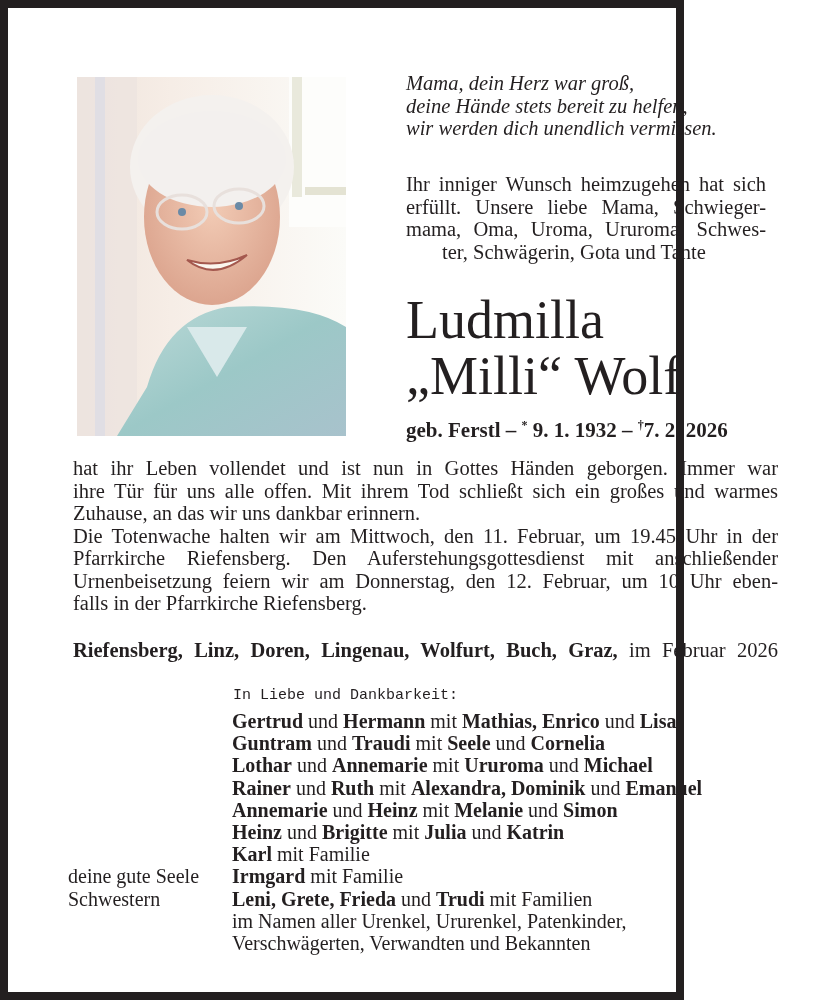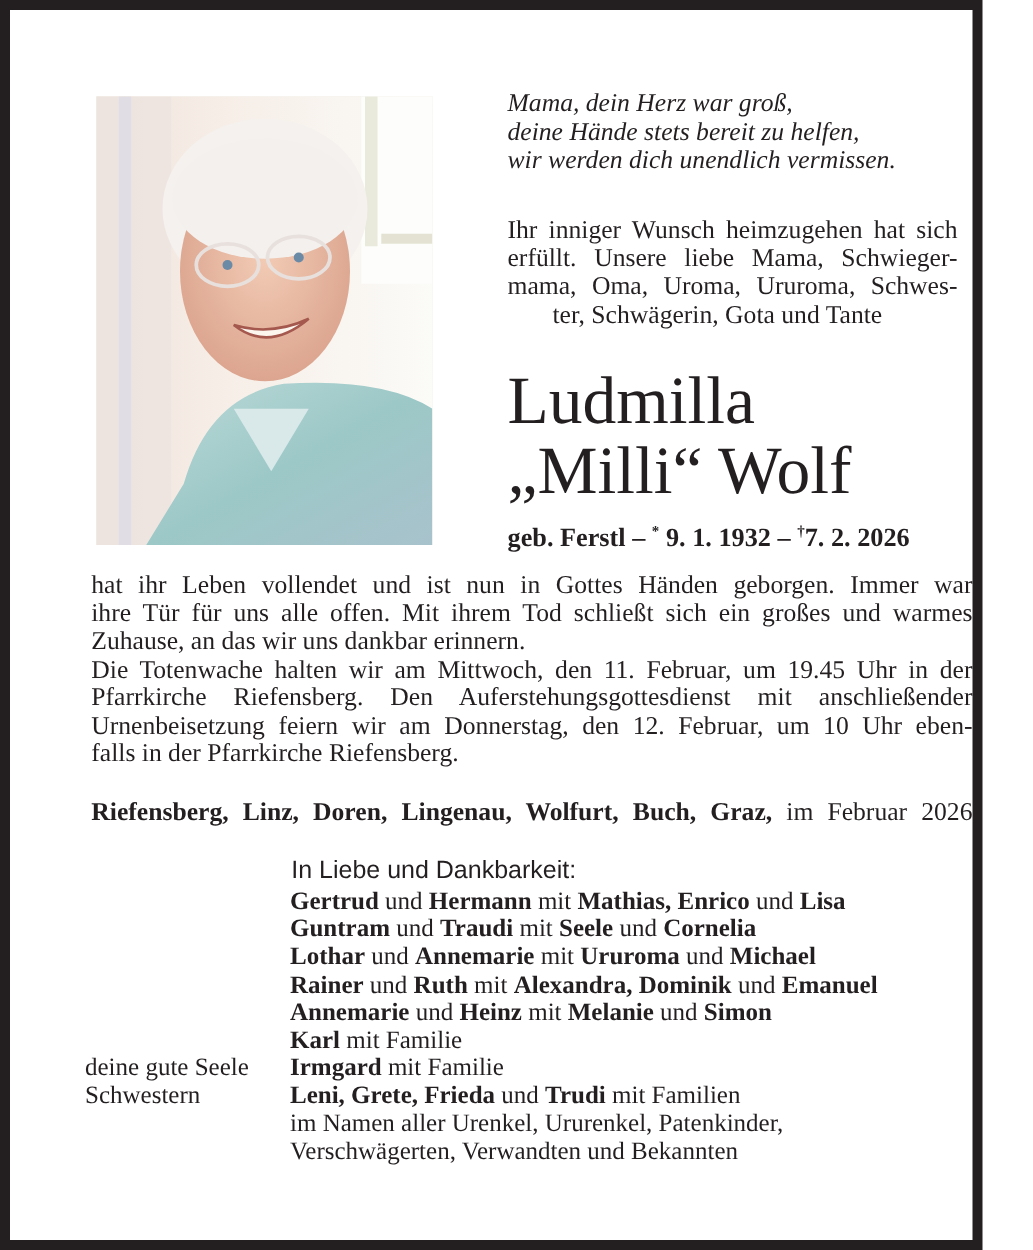--- a/index.html
+++ b/index.html
@@ -1,18 +1,18 @@
 <!DOCTYPE html>
 <html><head>
 <meta charset="utf-8">
 <style>
   html, body { margin:0; padding:0; background:#ffffff; }
   body { width:826px; height:1000px; position:relative; overflow:hidden; }
   .frame {
-    position:absolute; left:0; top:0; width:786px; height:1000px;
+    position:absolute; left:0; top:0; width:684px; height:1000px;
     box-sizing:border-box; border:8px solid #231f20; background:#fff;
   }
 
   .photo {
     position:absolute; left:69px; top:69px; width:269px; height:359px;
     overflow:hidden; background:#f3efe9;
   }
   .photo svg { display:block; }
 
   .poem {
@@ -50,21 +50,21 @@
 
   .places {
     position:absolute; left:65px; top:630px; width:705px;
     font-family:"Liberation Serif",serif; font-size:20.5px; line-height:24px; color:#231f20;
     white-space:nowrap; text-align:justify; text-align-last:justify;
   }
   .places b { font-weight:bold; }
 
   .thanks {
     position:absolute; left:225px; top:677px;
-    font-family:Liberation Sans, sans-serif; font-size:20px; line-height:22px; color:#231f20;
+    font-family:Liberation Mono, monospace; font-size:15px; line-height:22px; color:#231f20;
   }
   .sigs {
     position:absolute; left:60px; top:702px; width:730px;
     font-family:"Liberation Serif",serif; font-size:20px; line-height:22.2px; color:#231f20;
   }
   .sig-row { display:flex; white-space:nowrap; }
   .sig-label { width:158px; padding-right:6px; flex:none; }
   .sig-text b { font-weight:bold; }
 </style>
 </head>
@@ -159,20 +159,24 @@
       <div class="sig-row">
         <span class="sig-label"></span>
         <span class="sig-text"><b>Rainer</b><span> und </span><b>Ruth</b><span> mit </span><b>Alexandra, Dominik</b><span> und </span><b>Emanuel</b></span>
       </div>
       <div class="sig-row">
         <span class="sig-label"></span>
         <span class="sig-text"><b>Annemarie</b><span> und </span><b>Heinz</b><span> mit </span><b>Melanie</b><span> und </span><b>Simon</b></span>
       </div>
       <div class="sig-row">
         <span class="sig-label"></span>
+        <span class="sig-text"><b>Heinz</b><span> und </span><b>Brigitte</b><span> mit </span><b>Julia</b><span> und </span><b>Katrin</b></span>
+      </div>
+      <div class="sig-row">
+        <span class="sig-label"></span>
       </div>
       <div class="sig-row">
         <span class="sig-label"></span>
         <span class="sig-text"><b>Karl</b><span> mit Familie</span></span>
       </div>
       <div class="sig-row">
         <span class="sig-label">deine gute Seele</span>
         <span class="sig-text"><b>Irmgard</b><span> mit Familie</span></span>
       </div>
       <div class="sig-row">

